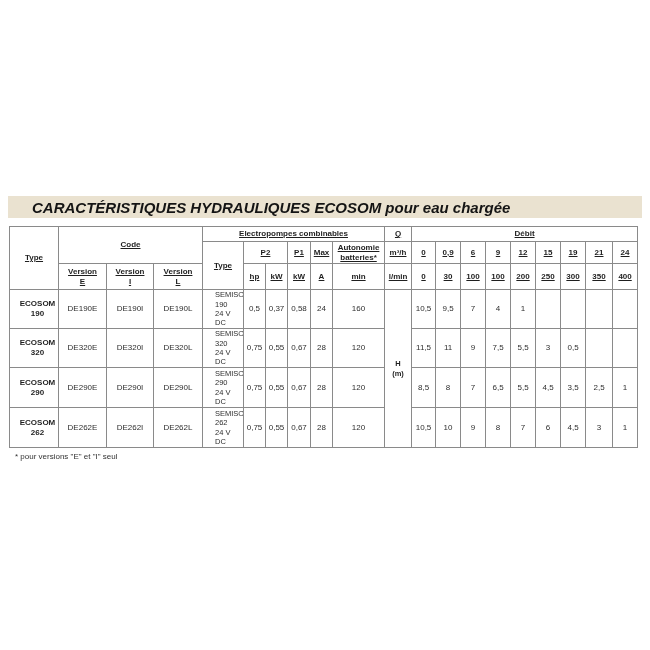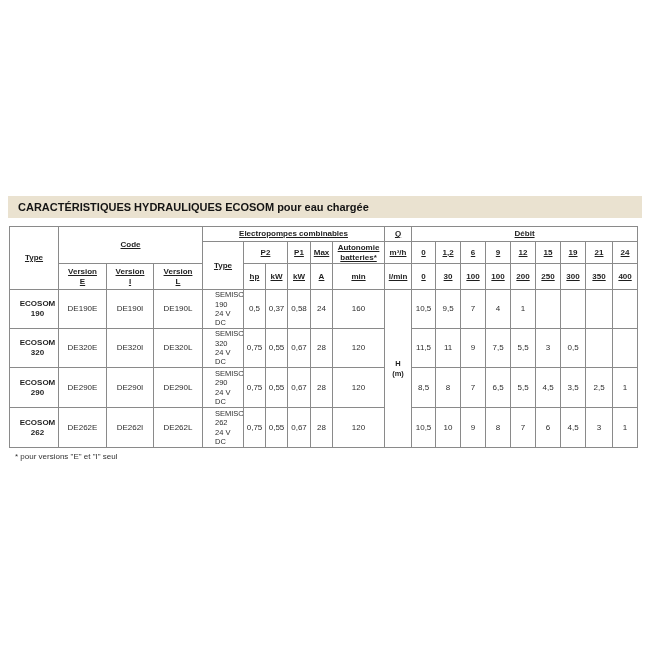--- a/index.html
+++ b/index.html
@@ -23,24 +23,25 @@
     top: 196px;
     width: 634px;
     height: 22px;
     background: #eae2d0;
     display: flex;
     align-items: center;
     box-sizing: border-box;
   }
   .titlebar .title-text {
     font-weight: bold;
-    font-size: 11px;
+    font-size: 15px;
     color: #141414;
-    padding-left: 10px;
+    padding-left: 24px;
     white-space: nowrap;
+    font-style: italic;
   }
   table.spec-table {
     position: absolute;
     left: 9px;
     top: 226px;
     border-collapse: collapse;
     table-layout: fixed;
     width: 628px;
   }
   .spec-table th, .spec-table td {
@@ -131,21 +132,21 @@
       </tr>
       <tr class="hr2">
         <th rowspan="2">Type</th>
         <th colspan="2">P2</th>
         <th>P1</th>
         <th>Max</th>
         <th>Autonomie
 batteries*</th>
         <th>m³/h</th>
         <th>0</th>
-        <th>1,2</th>
+        <th>0,9</th>
         <th>6</th>
         <th>9</th>
         <th>12</th>
         <th>15</th>
         <th>19</th>
         <th>21</th>
         <th>24</th>
       </tr>
       <tr class="hr3">
         <th>Version

